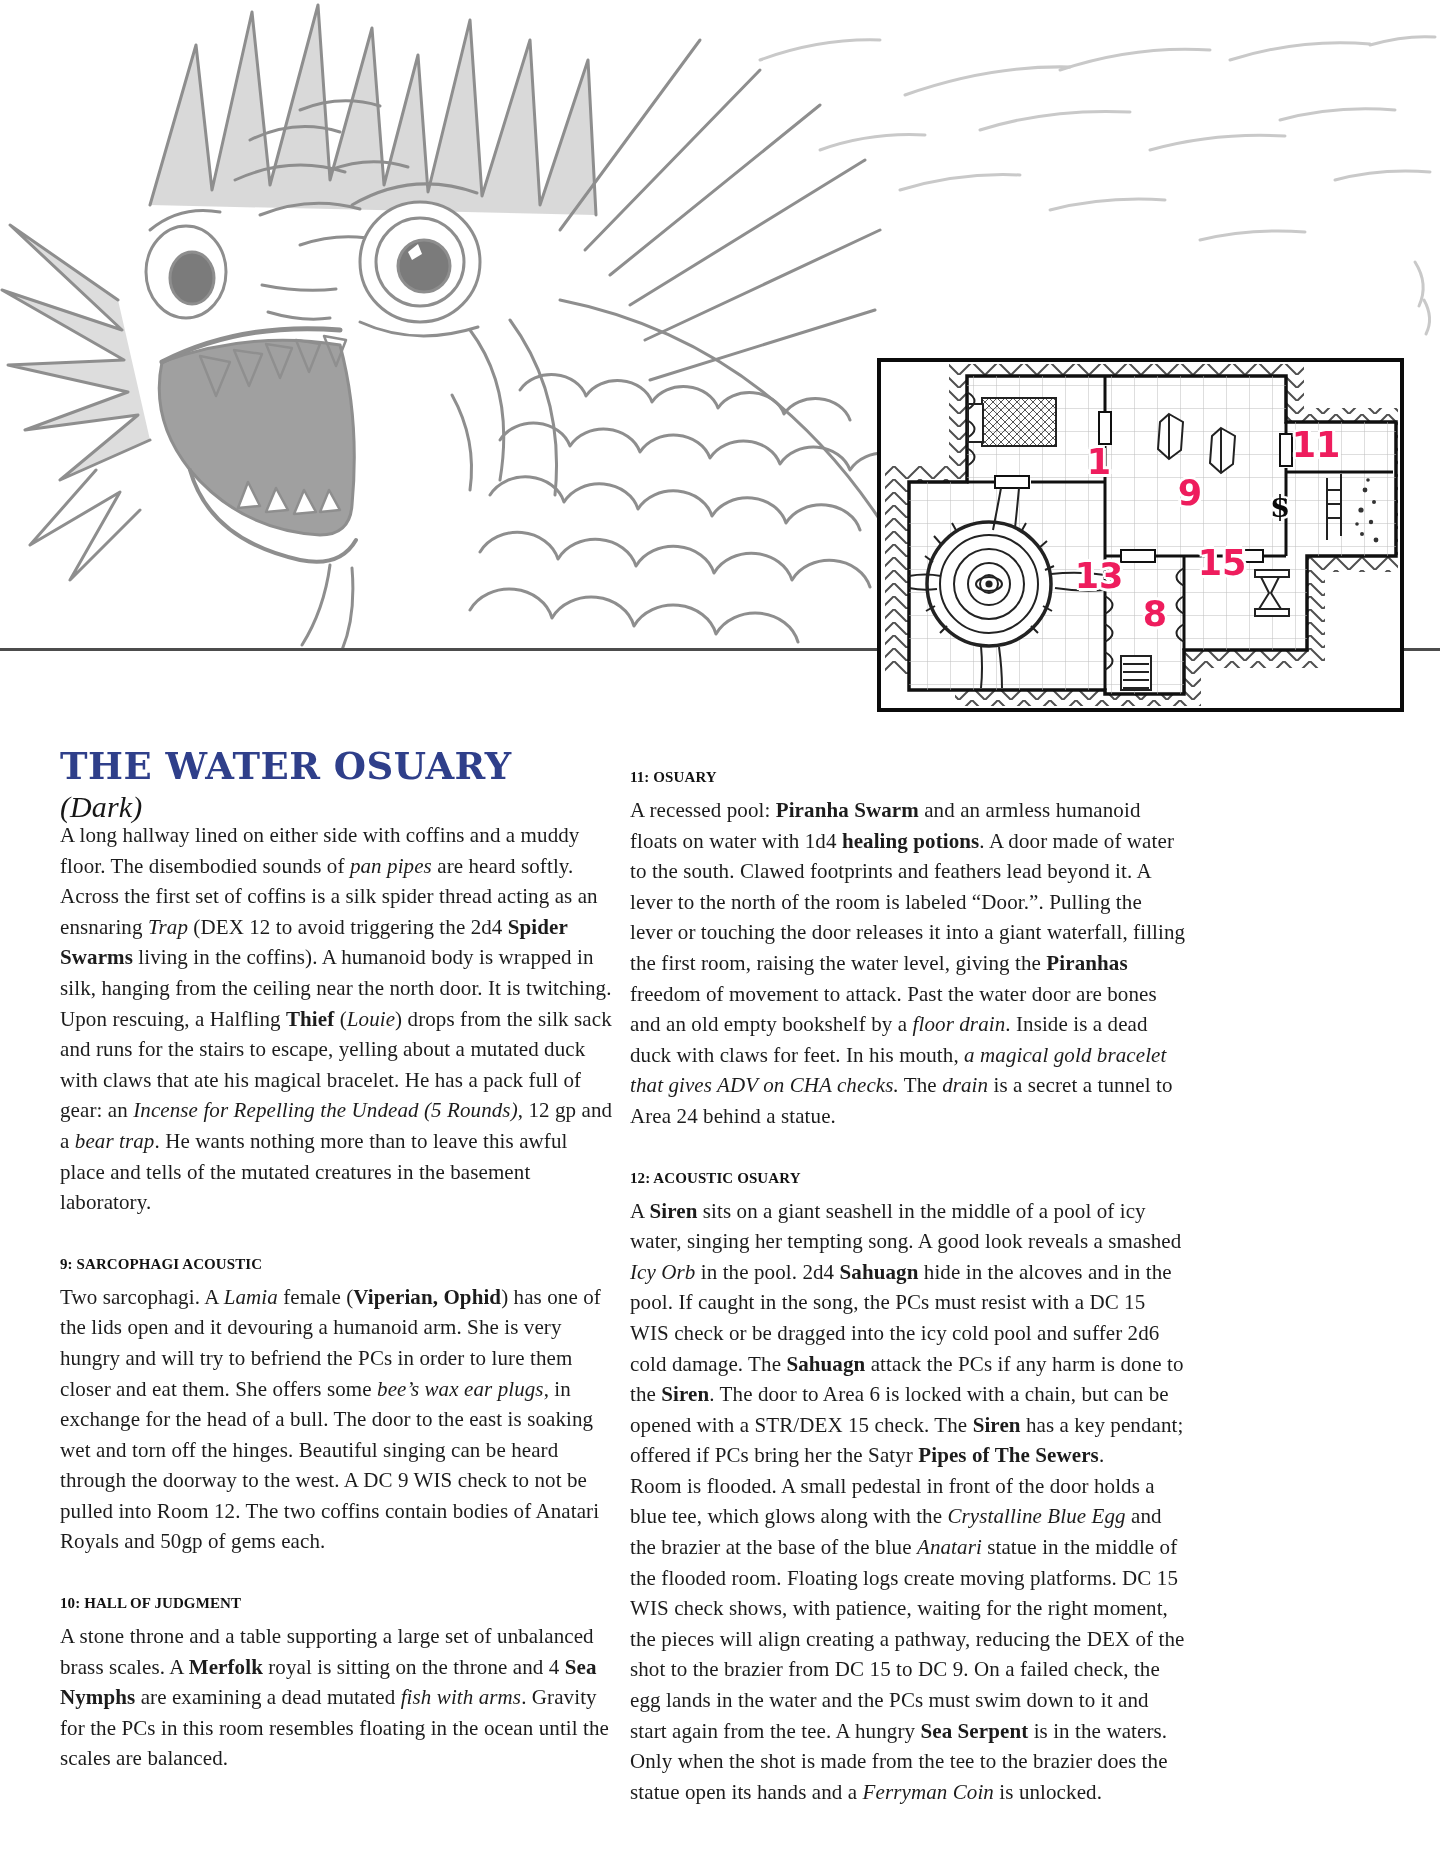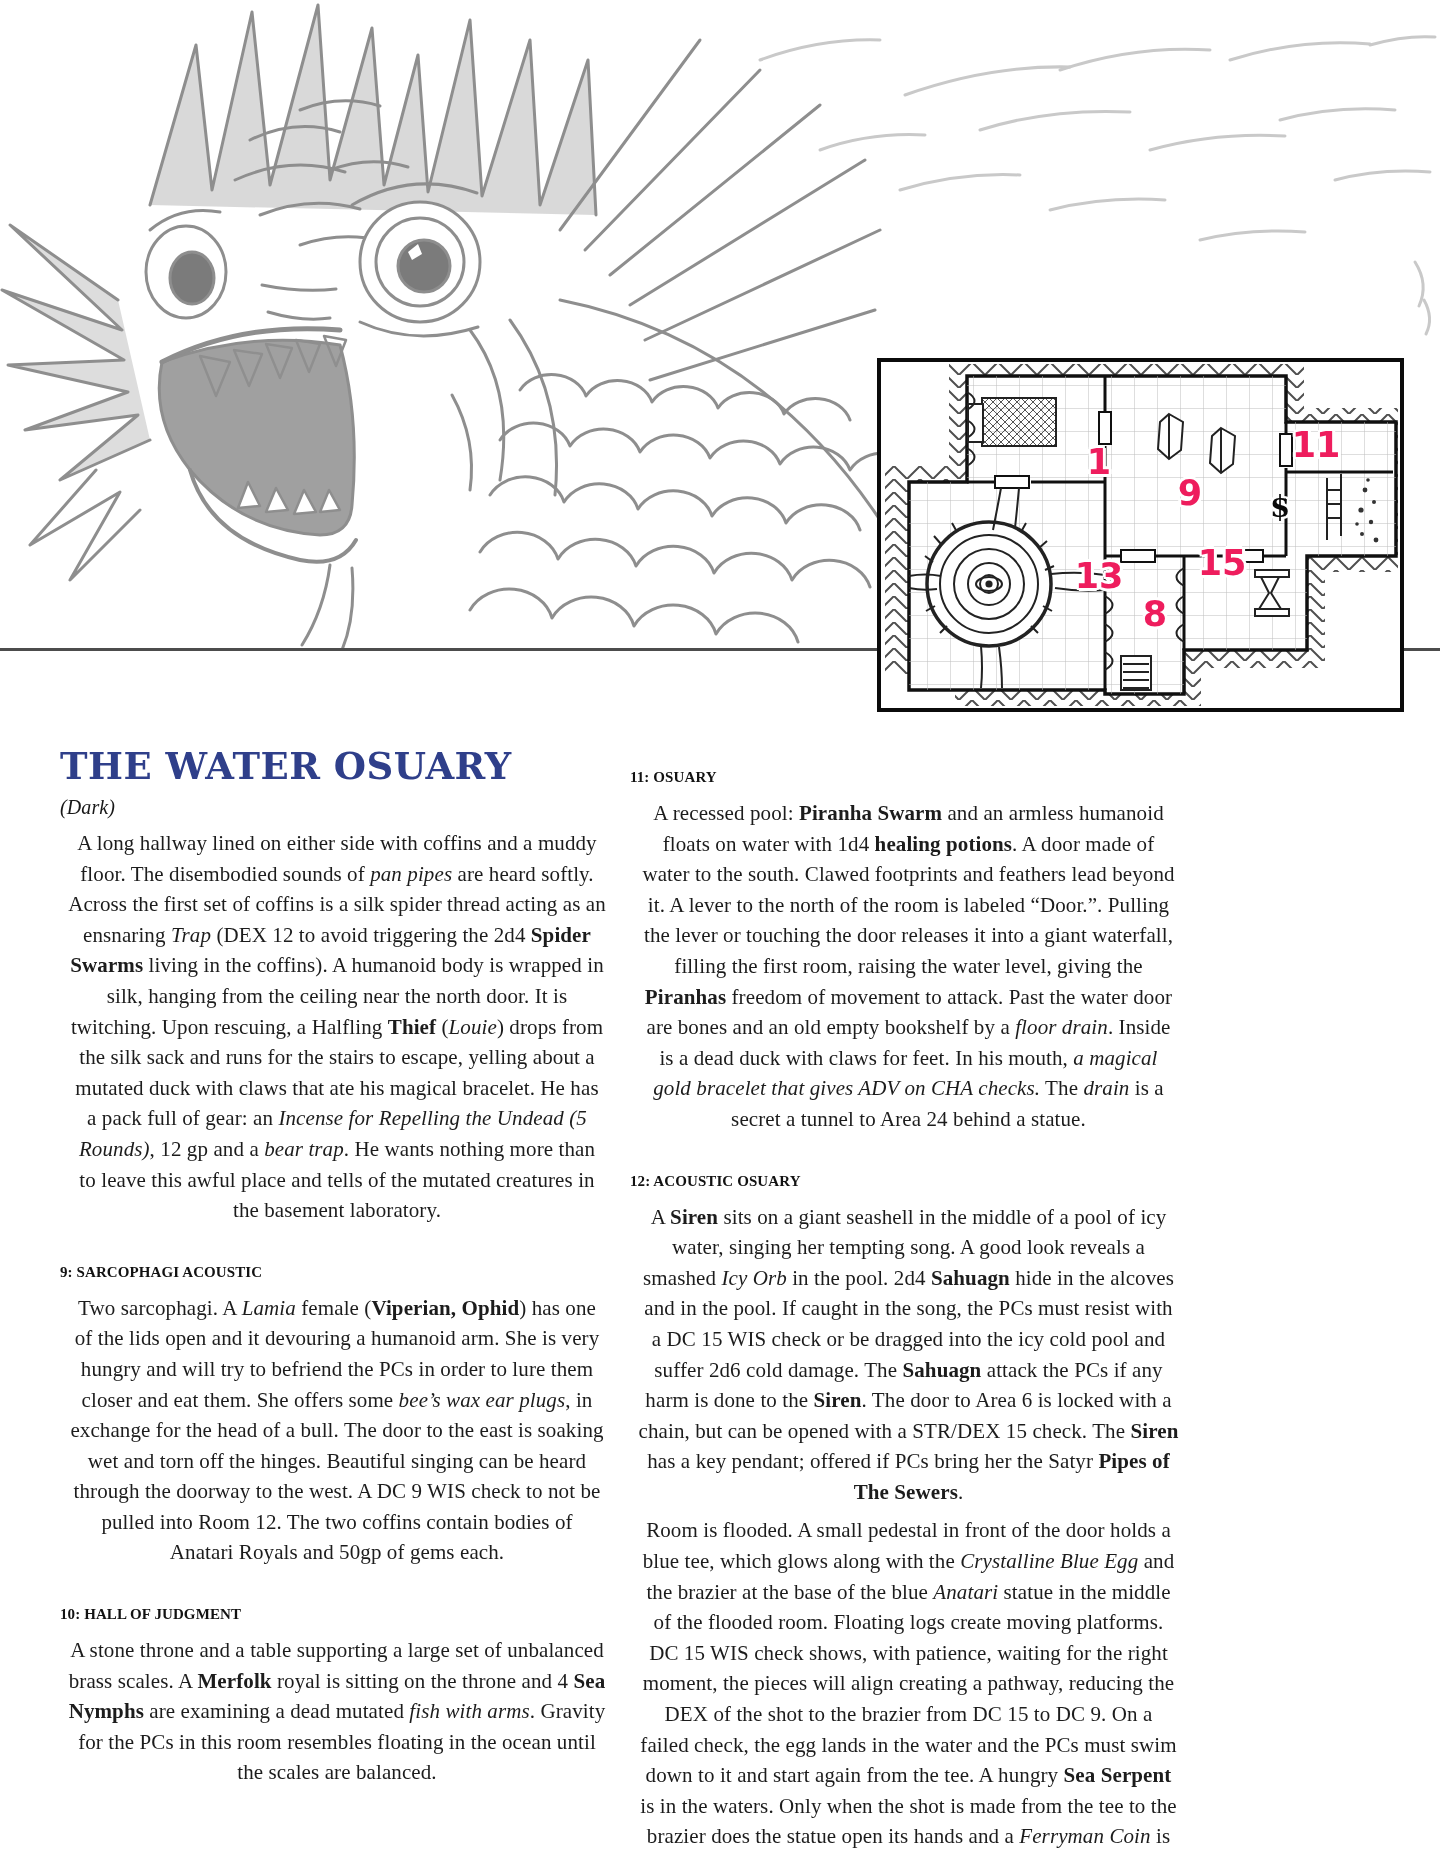--- a/index.html
+++ b/index.html
@@ -17,24 +17,24 @@
              text-shadow:-2px -2px 0 #fff,2px -2px 0 #fff,-2px 2px 0 #fff,2px 2px 0 #fff,
                          0 -3px 0 #fff,0 3px 0 #fff,-3px 0 0 #fff,3px 0 0 #fff;z-index:3;}
   .map-label.treasure{color:#0a0a0a;font-family:"DejaVu Serif",serif;font-size:29px;
              text-shadow:-2px -2px 0 #fff,2px -2px 0 #fff,-2px 2px 0 #fff,2px 2px 0 #fff;}
   
   .col{position:absolute;z-index:5;font-size:21px;line-height:30.6px;letter-spacing:0.1px;}
   .col-left{left:60px;top:746px;width:554px;}
   .col-right{left:630px;top:764px;width:557px;}
   h1.title{margin:0;font-family:"DejaVu Serif",serif;font-weight:700;font-size:37px;line-height:40px;
            color:#2f3f8a;letter-spacing:0.5px;}
-  .subtitle{margin:8px 0 0 0;font-style:italic;font-size:20px;line-height:26px;color:#171717;}
+  .subtitle{margin:8px 0 0 0;font-style:italic;font-size:30px;line-height:26px;color:#171717;}
   h2.sec{margin:33px 0 5px 0;font-size:15px;line-height:26px;font-weight:700;color:#121212;}
   .section:first-child h2.sec{margin-top:0;}
-  p.body{margin:8px;text-align:center;}
+  p.body{margin:0;}
   .r-b{font-weight:700;}
   .r-i{font-style:italic;}
 </style>
 </head>
 <body>
 
 <div class="page">
 
   <svg class="art" width="1440" height="650" viewBox="0 0 1440 650">
     <g stroke="#c9c9c9" stroke-width="3" fill="none" stroke-linecap="round">

